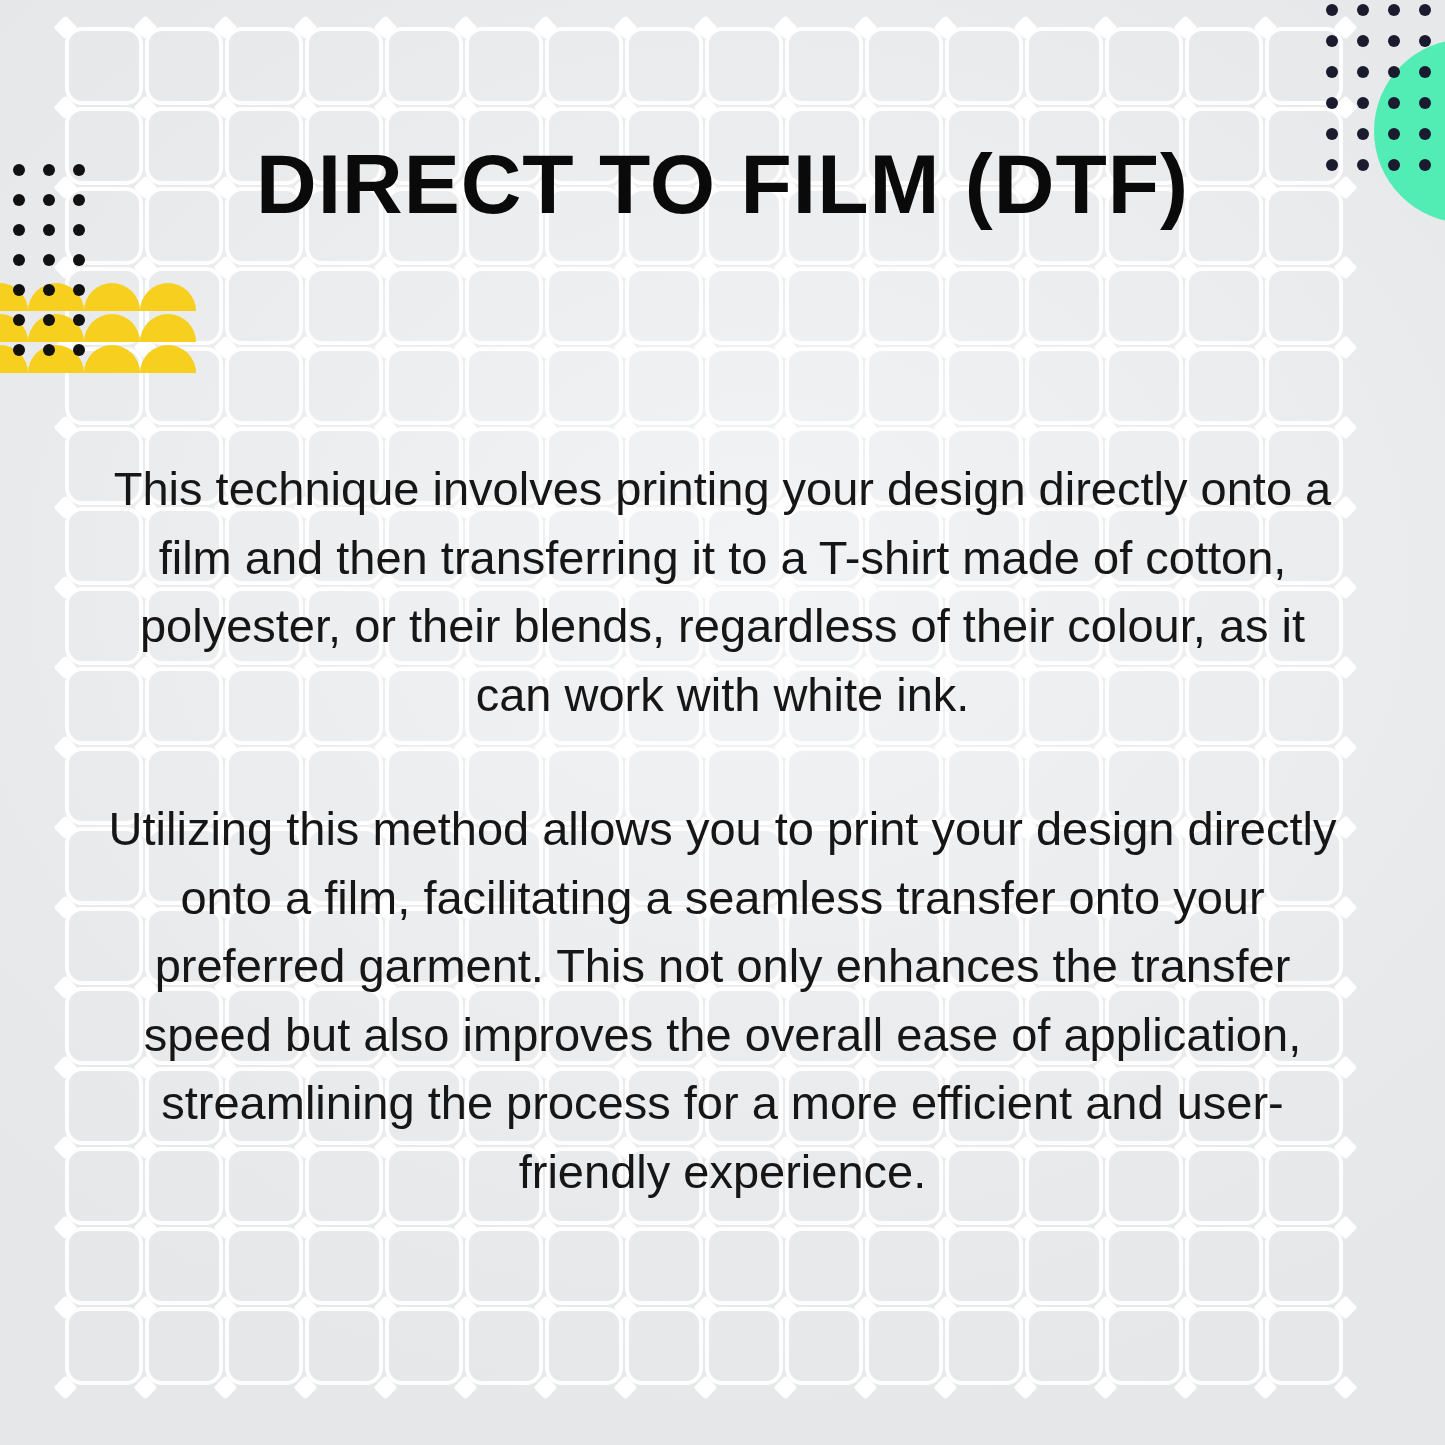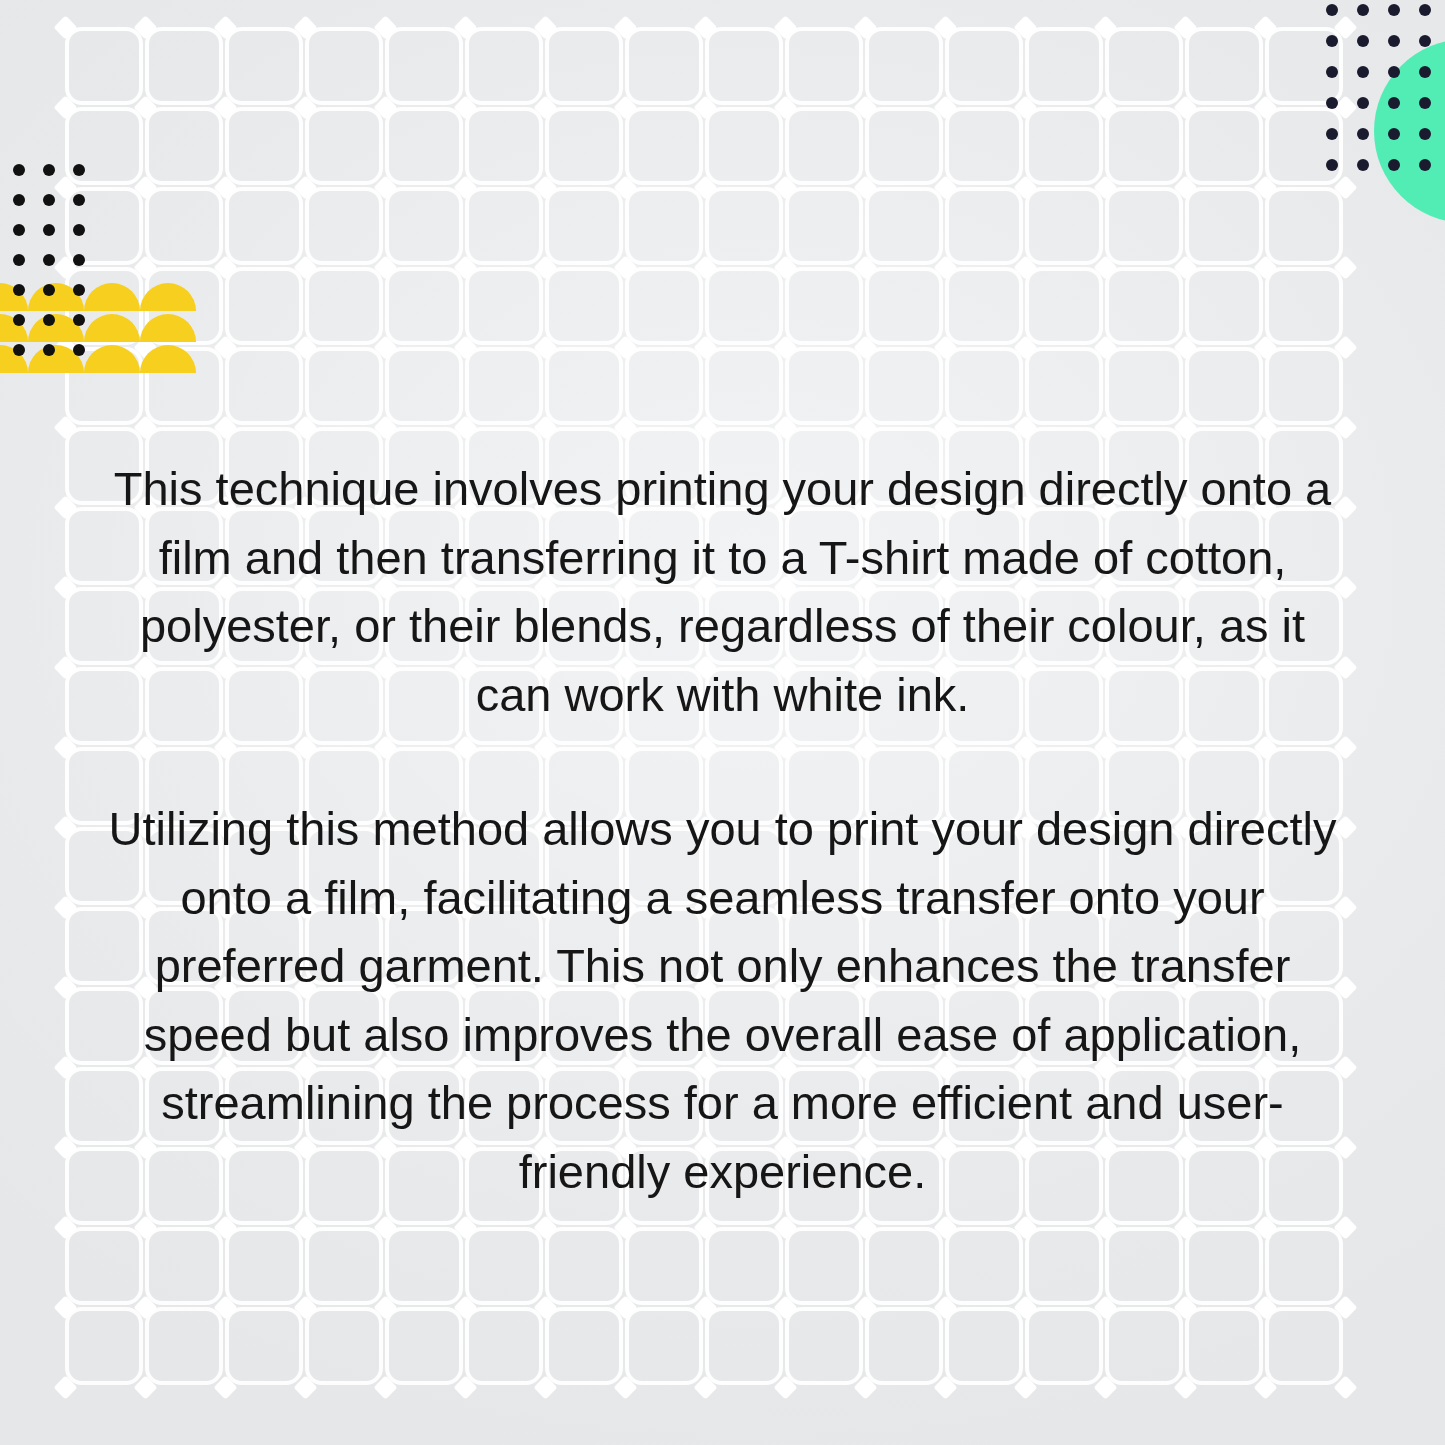--- a/index.html
+++ b/index.html
@@ -747,19 +747,20 @@
       <div class="dot dark" style="left: 1419px; top: 128px;"></div>
       <div class="dot dark" style="left: 1326px; top: 159px;"></div>
       <div class="dot dark" style="left: 1357px; top: 159px;"></div>
       <div class="dot dark" style="left: 1388px; top: 159px;"></div>
       <div class="dot dark" style="left: 1419px; top: 159px;"></div>
     </div>
 
   <div class="content">
 
     <h1 class="title">
+      <span class="line l1">DIRECT TO FILM (DTF)</span>
     </h1>
 
     <p class="para p2">Utilizing this method allows you to print your design directly onto a film, facilitating a seamless transfer onto your preferred garment. This not only enhances the transfer speed but also improves the overall ease of application, streamlining the process for a more efficient and user-friendly experience.</p>
     <p class="para p1">This technique involves printing your design directly onto a film and then transferring it to a T-shirt made of cotton, polyester, or their blends, regardless of their colour, as it can work with white ink.</p>
 
   </div>
 </div>
 
 </body></html>

